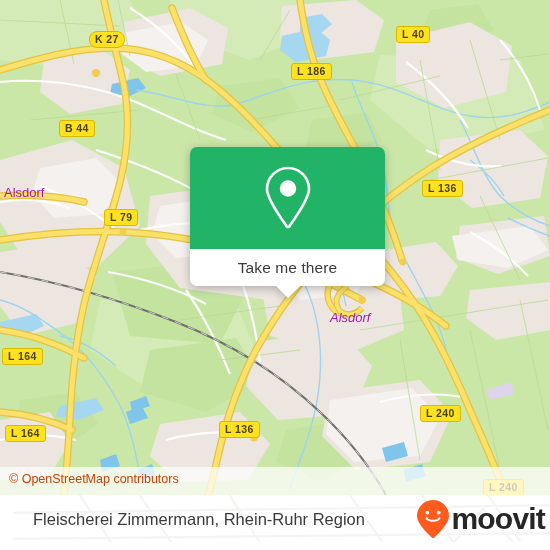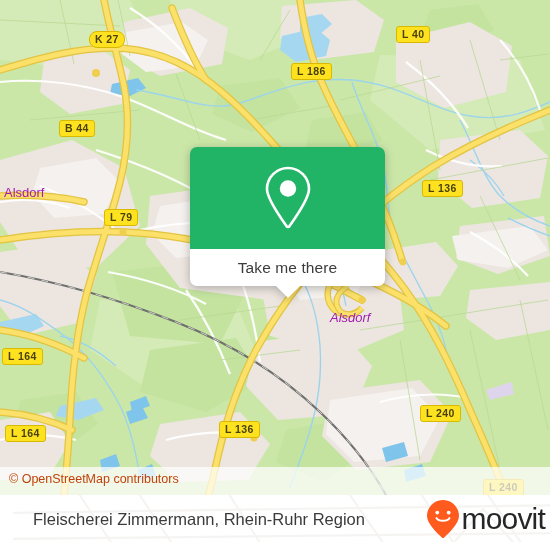--- a/index.html
+++ b/index.html
@@ -151,21 +151,21 @@
     position: absolute;
     right: 18px;
     top: 50%;
     transform: translateY(-50%);
     display: flex;
     align-items: center;
     gap: 1px;
   }
   #brand-text {
     font-size: 30px;
-    font-weight: normal;
+    font-weight: bold;
     color: #262626;
     letter-spacing: -0.8px;
     line-height: 30px;
     font-family: "Liberation Sans", sans-serif;
   }
 </style>
 </head>
 <body>
 
 <div id="app">

